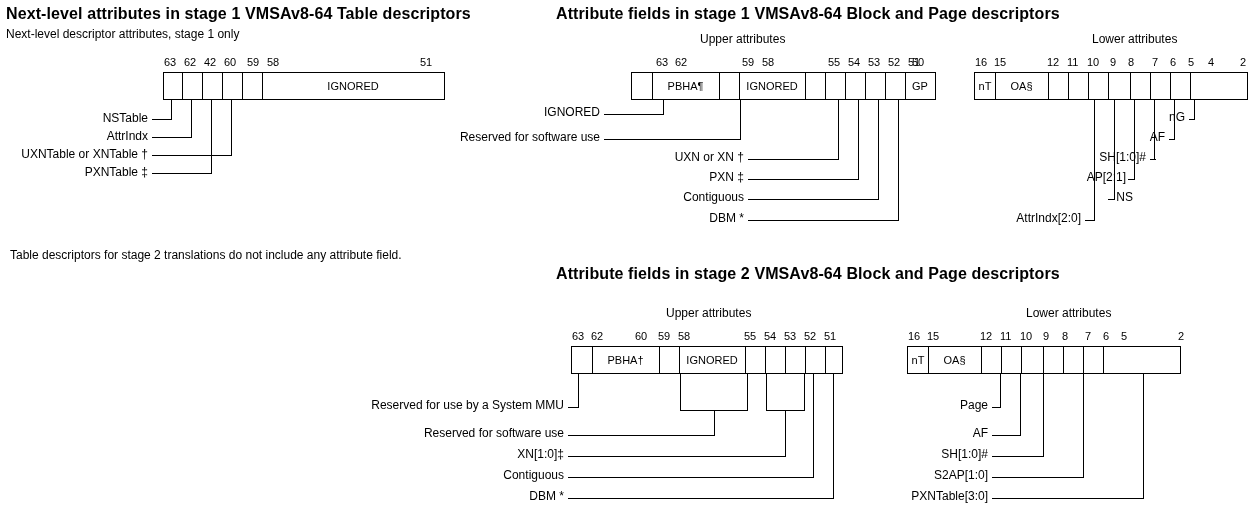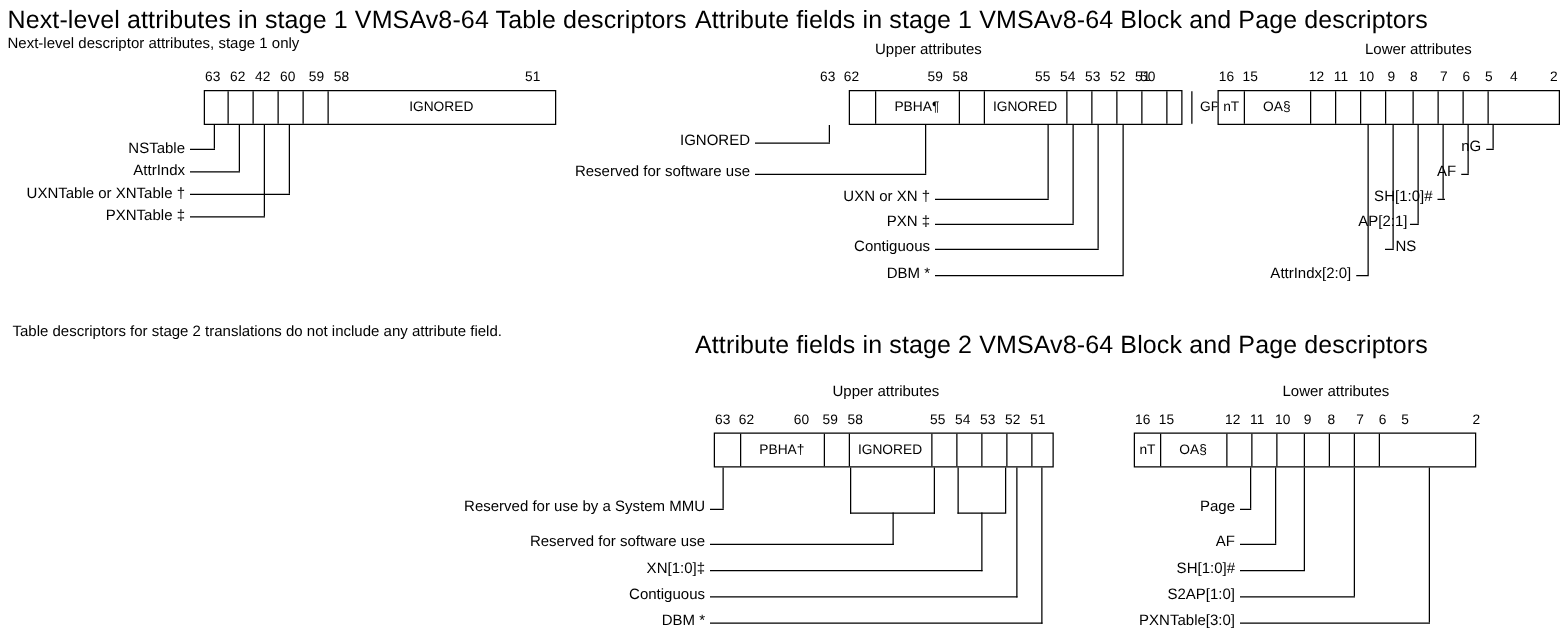--- a/index.html
+++ b/index.html
@@ -2,21 +2,21 @@
 <html><head>
 <meta charset="utf-8">
 <style>
   html,body{margin:0;padding:0;}
   body{
     width:1254px;height:513px;background:#ffffff;
     font-family:"Liberation Sans", sans-serif;
     color:#000000;position:relative;overflow:hidden;
   }
   .abs{position:absolute;}
-  .title{font-size:20px;font-weight:normal;letter-spacing:0.1px;white-space:nowrap;}
+  .title{font-size:16px;font-weight:bold;letter-spacing:0.1px;white-space:nowrap;}
   .subtitle{font-size:12px;white-space:nowrap;}
   .note{font-size:12px;white-space:nowrap;}
   .grouplabel{font-size:12px;white-space:nowrap;}
   .bitnum{font-size:11px;white-space:nowrap;}
   .fieldtext{font-size:11px;white-space:nowrap;}
   .callout{font-size:12px;white-space:nowrap;text-align:right;}
 
   
   .strip{position:absolute;border:1.4px solid #000;background:#fff;box-sizing:border-box;}
   .tick{position:absolute;width:1.4px;background:#000;}
@@ -58,38 +58,38 @@
 <div class="abs hline" style="left:152px;top:137px;width:40px;"></div>
 
 <div class="abs callout" style="left:0px;top:147px;width:148px;">UXNTable or XNTable †</div>
 <div class="abs vline" style="left:231px;top:100px;height:55px;"></div>
 <div class="abs hline" style="left:152px;top:155px;width:80px;"></div>
 
 <div class="abs callout" style="left:0px;top:165px;width:148px;">PXNTable ‡</div>
 <div class="abs vline" style="left:211px;top:100px;height:73px;"></div>
 <div class="abs hline" style="left:152px;top:173px;width:60px;"></div>
 
-<div class="abs note" style="left:10px;top:258px;">Table descriptors for stage 2 translations do not include any attribute field.</div>
+<div class="abs note" style="left:10px;top:248px;">Table descriptors for stage 2 translations do not include any attribute field.</div>
 
 <div class="abs title" style="left:556px;top:5px;">Attribute fields in stage 1 VMSAv8-64 Block and Page descriptors</div>
 <div class="abs grouplabel" style="left:700px;top:32px;">Upper attributes</div>
 <div class="abs grouplabel" style="left:1092px;top:32px;">Lower attributes</div>
 
 <div class="abs bitnum" style="left:656px;top:56px;">63</div>
 <div class="abs bitnum" style="left:675px;top:56px;">62</div>
 <div class="abs bitnum" style="left:742px;top:56px;">59</div>
 <div class="abs bitnum" style="left:762px;top:56px;">58</div>
 <div class="abs bitnum" style="left:828px;top:56px;">55</div>
 <div class="abs bitnum" style="left:848px;top:56px;">54</div>
 <div class="abs bitnum" style="left:868px;top:56px;">53</div>
 <div class="abs bitnum" style="left:888px;top:56px;">52</div>
 <div class="abs bitnum" style="left:908px;top:56px;">51</div>
 <div class="abs bitnum" style="left:912px;top:56px;">50</div>
 
-<div class="strip" style="left:679px;top:72px;width:267px;height:28px;">
+<div class="strip" style="left:631px;top:72px;width:305px;height:28px;">
   <div class="tick" style="left:20px;top:0;height:100%;"></div>
   <div class="tick" style="left:87px;top:0;height:100%;"></div>
   <div class="tick" style="left:107px;top:0;height:100%;"></div>
   <div class="tick" style="left:173px;top:0;height:100%;"></div>
   <div class="tick" style="left:193px;top:0;height:100%;"></div>
   <div class="tick" style="left:213px;top:0;height:100%;"></div>
   <div class="tick" style="left:233px;top:0;height:100%;"></div>
   <div class="tick" style="left:253px;top:0;height:100%;"></div>
   <div class="tick" style="left:273px;top:0;height:100%;"></div>
   <div class="cellcap fieldtext" style="left:20px;width:67px;">PBHA¶</div>

